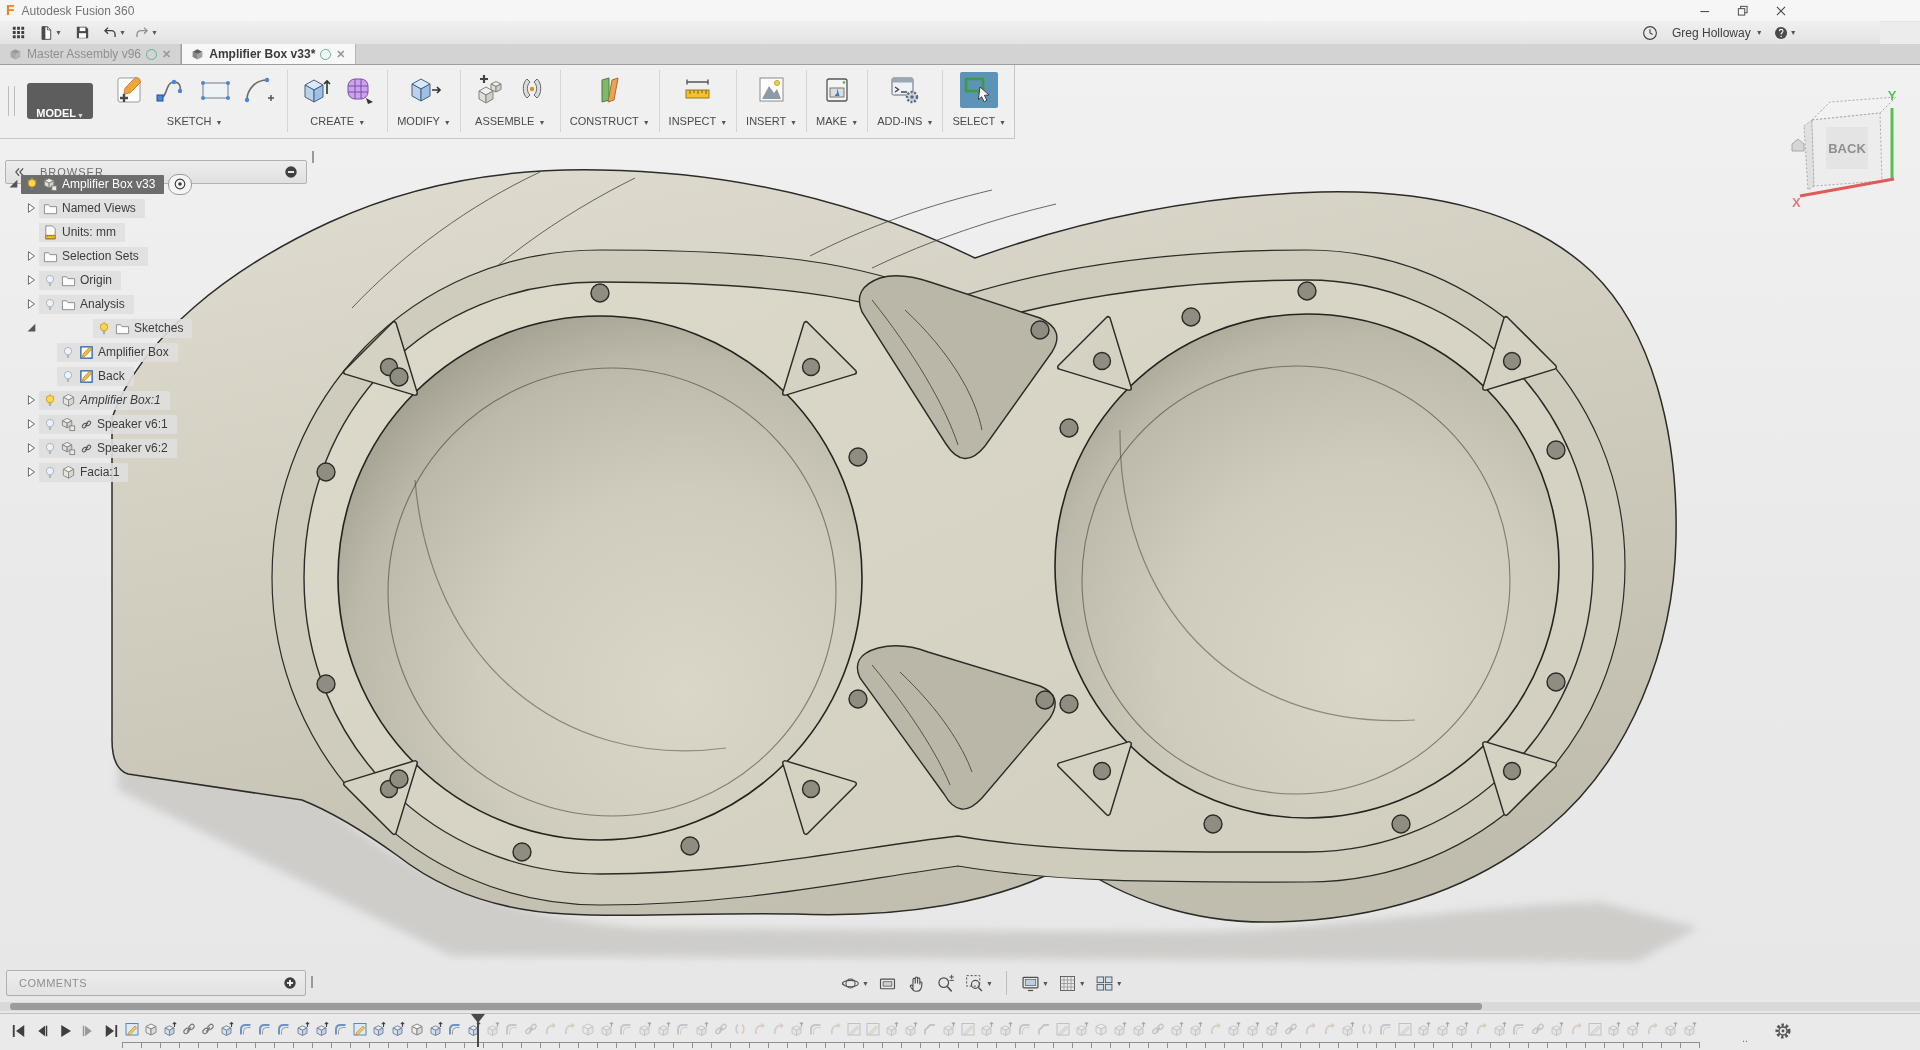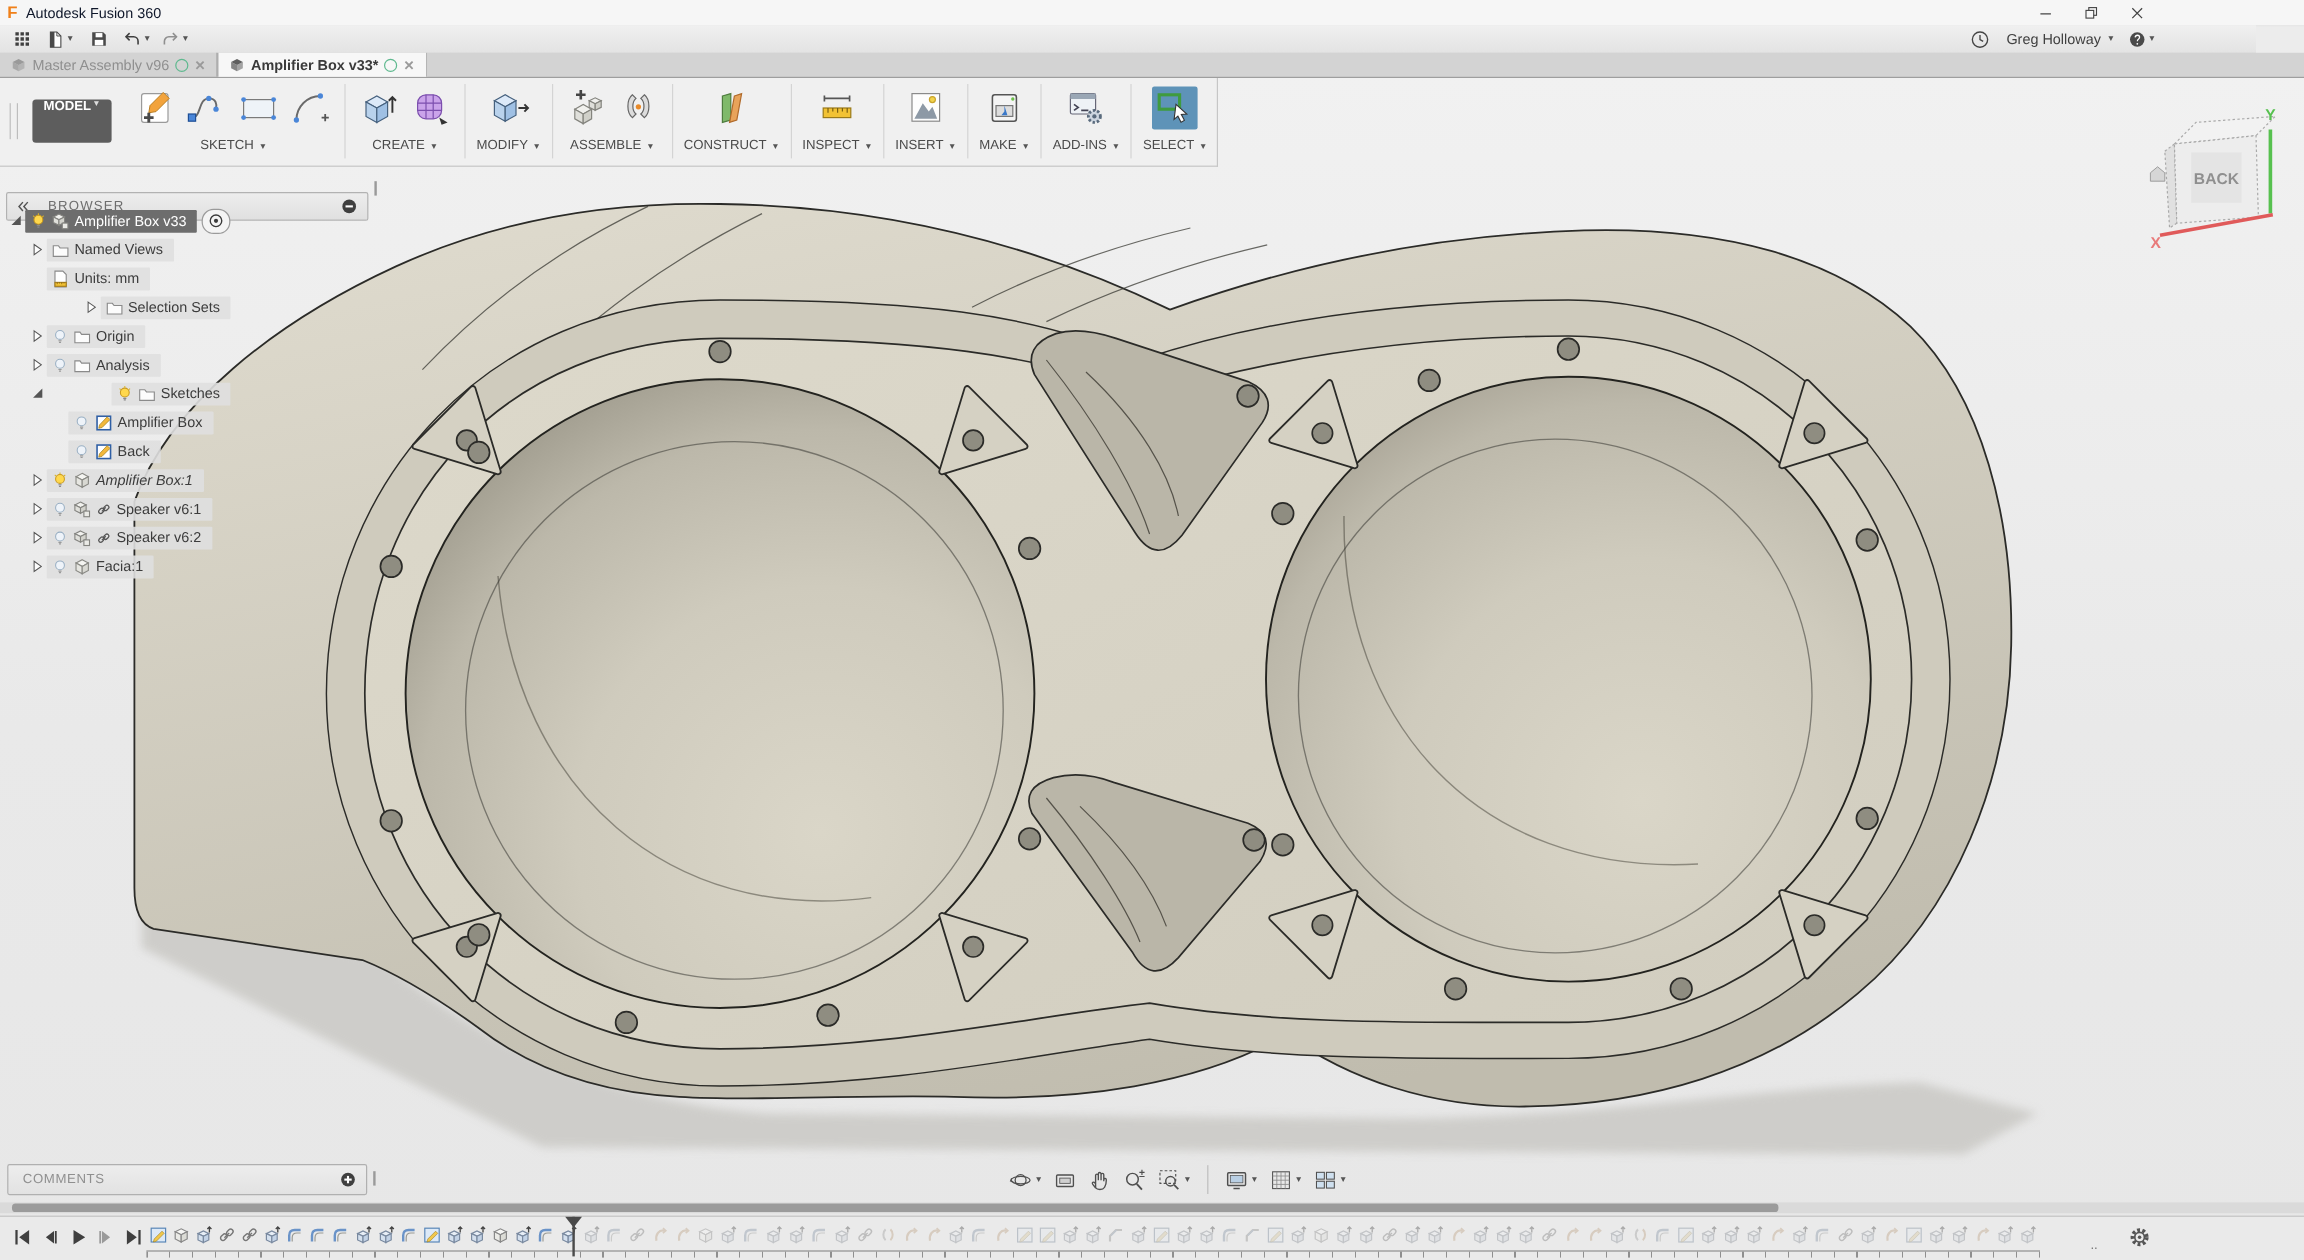--- a/index.html
+++ b/index.html
@@ -3,21 +3,21 @@
 <meta charset="utf-8">
 <style>
   html,body{margin:0;padding:0;}
   body{width:1920px;height:1050px;position:relative;overflow:hidden;
        font-family:"Liberation Sans",sans-serif;background:#ececec;color:#3a3a3a;}
   svg{display:block}
   
   .titlebar{position:absolute;top:0;left:0;width:1920px;height:21px;background:#f6f6f6;
             border-bottom:1px solid #e3e3e3;display:flex;align-items:center;z-index:30;}
   .flogo{font-weight:bold;font-size:14px;color:#f08019;margin:0 7px 0 6px;line-height:21px;}
-  .wtitle{font-size:12px;color:#0f172a;}
+  .wtitle{font-size:12px;color:#737373;}
   .winbtn{position:absolute;top:0;width:30px;height:21px;display:flex;align-items:center;justify-content:center;cursor:pointer;}
   
   .appbar{position:absolute;top:21px;left:0;width:1880px;height:23px;
           background:linear-gradient(#f0f0f0,#e3e3e3);border-bottom:1px solid #cdcdcd;z-index:30;
           display:flex;align-items:center;}
   .abic{width:24px;height:20px;display:flex;align-items:center;justify-content:center;cursor:pointer;}
   .caret{font-size:7px;color:#555;margin-left:1px;}
   .abright{position:absolute;left:1638px;top:0;height:23px;display:flex;align-items:center;gap:10px;}
   .username{font-size:12px;color:#3f3f3f;cursor:pointer;display:flex;align-items:center;gap:4px;}
   
@@ -26,21 +26,21 @@
   .tab{height:20px;display:flex;align-items:center;gap:5px;padding:0 9px;font-size:12px;
        color:#8f8f8f;border-right:1px solid #b5b5b5;cursor:pointer;}
   .tab.active{background:#f7f7f7;color:#3a3a3a;font-weight:bold;border-left:1px solid #9e9e9e;}
   .tabx{color:#9a9a9a;font-size:11px;font-weight:bold;cursor:pointer;}
   .tabsync{width:9px;height:9px;border:1.5px solid #5fb98f;border-radius:50%;cursor:pointer;}
   
   .ribbon{position:absolute;top:64px;left:0;width:1014px;height:74px;background:#f0f0f0;
           border-bottom:1px solid #c6c6c6;border-right:1px solid #c6c6c6;display:flex;align-items:stretch;z-index:25;}
   .grip{width:6px;margin:22px 2px 22px 8px;border-left:1px solid #bdbdbd;border-right:1px solid #bdbdbd;}
   .modelbtn{align-self:center;margin:0 10px;width:80px;height:36px;background:#5d5d5d;border-radius:3px;
-            color:#fff;font-size:11px;font-weight:bold;display:flex;align-items:flex-start;justify-content:center;gap:0;cursor:pointer;}
+            color:#fff;font-size:11px;font-weight:bold;display:flex;align-items:flex-end;justify-content:center;gap:0;cursor:pointer;}
   .modelbtn .caret{color:#ddd;}
   .rsep{width:1px;background:#d4d4d4;margin:6px 1px;}
   .rgroup{display:flex;flex-direction:column;align-items:center;padding:3px 8px 2px;}
   .ricons{display:flex;align-items:center;gap:5px;height:46px;}
   .ricon{width:38px;height:36px;display:flex;align-items:center;justify-content:center;cursor:pointer;border-radius:2px;}
   .ricon.hl{background:var(--select_blue,#5e93b8);}
   .rlabel{font-size:11px;color:#4a4a4a;margin-top:2px;white-space:nowrap;cursor:pointer;}
   
   .bheader{position:absolute;left:5px;top:160px;width:300px;height:22px;background:linear-gradient(#ededed,#e0e0e0);
            border:1px solid #b2b2b2;border-radius:2px;display:flex;align-items:center;z-index:20;}
@@ -581,21 +581,21 @@
         <span>
           <svg width="15" height="15" viewBox="0 0 16 16">
             <path d="M3 1h7l3 3v11H3z" fill="#fff" stroke="#8a8a8a"></path>
             <rect x="3" y="11" width="10" height="3.5" fill="#f2c234" stroke="#a67c1a"></rect>
             <path d="M5 11v1.6M7 11v1M9 11v1.6M11 11v1" stroke="#7a5a10" stroke-width=".7"></path>
           </svg>
         </span>
         <span>Units: mm</span>
       </div>
     </div>
-    <div class="trow" style="padding-left: 18px; justify-content: flex-end;">
+    <div class="trow" style="padding-left: 18px;">
       <span class="tarrow">
         <svg width="12" height="12" viewBox="0 0 14 14">
           <polygon points="4,2 11,7 4,12" fill="#fdfdfd" stroke="#555"></polygon>
         </svg>
       </span>
       <div class="chip">
         <span>
           <svg width="15" height="15" viewBox="0 0 16 16">
             <path d="M1.5 4h4.5l1.5 2h7v7.5h-13z" fill="#fcfcfc" stroke="#8a8a8a"></path>
           </svg>

